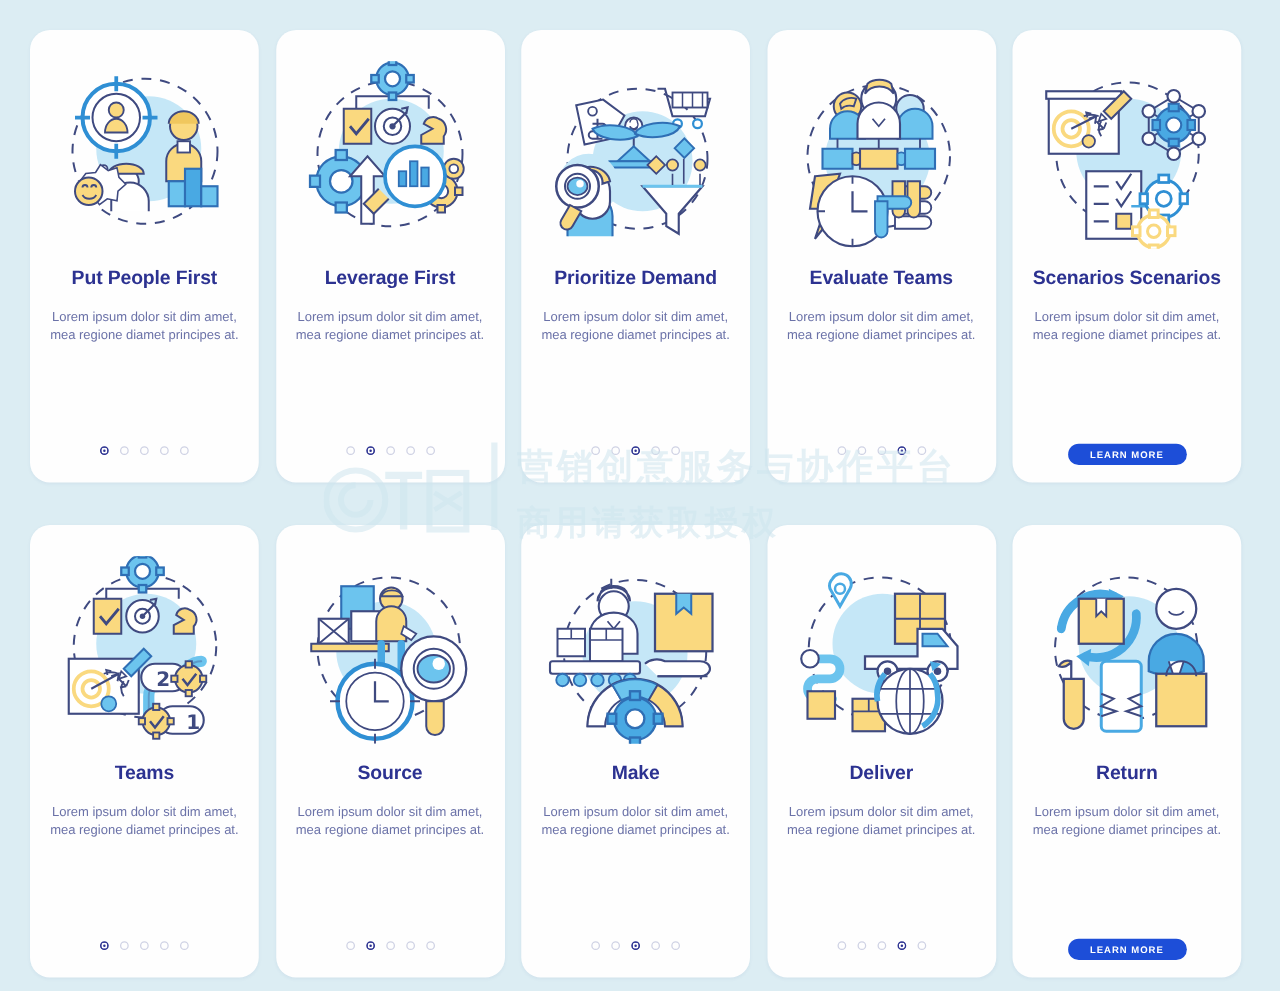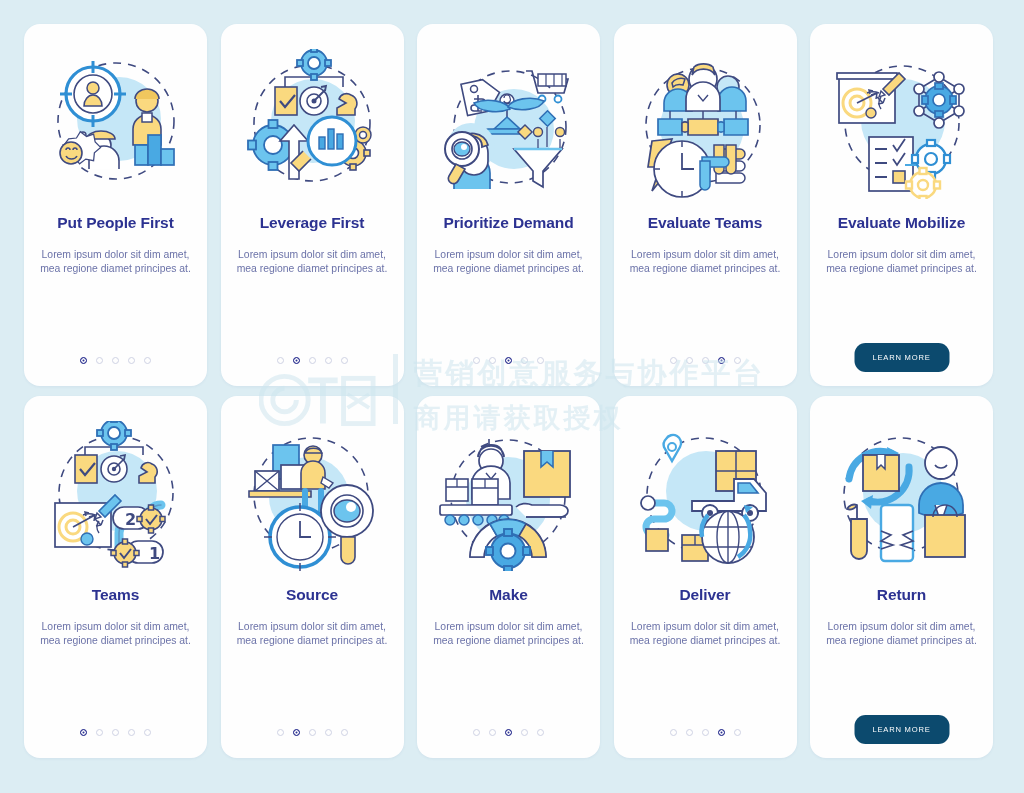--- a/index.html
+++ b/index.html
@@ -41,21 +41,21 @@
   }
   .wm-line.sub { font-size: 27px; }
 
   
   .grid {
     position: absolute;
     left: 24px; top: 24px;
     width: 976px;
     display: flex;
     flex-direction: column;
-    row-gap: 10px;
+    row-gap: 34px;
     z-index: 2;
   }
   .row { display: flex; column-gap: 13.5px; }
 
   .card {
     position: relative;
     width: 183px;
     height: 362px;
     background: #fefefe;
     border-radius: 16px;
@@ -109,28 +109,28 @@
   .dot.active {
     border-color: #2c3291;
     background: #2c3291;
     box-shadow: inset 0 0 0 1.5px #ffffff;
   }
   .learn-btn {
     position: absolute;
     left: 50%;
     transform: translateX(-50%);
     bottom: 14px;
-    width: 95px; height: 29px;
+    width: 95px; height: 17px;
     border-radius: 11px;
-    background: #0c4a6e;
+    background: #1d4ed8;
     color: #ffffff;
     border: none;
     font-family: "Liberation Sans", sans-serif;
     font-size: 7.6px;
-    font-weight: 400;
+    font-weight: 700;
     letter-spacing: .8px;
     cursor: pointer;
     display: flex;
     align-items: center;
     justify-content: center;
   }
 </style>
 </head>
 <body>
 
@@ -415,21 +415,21 @@
               <circle r="5" fill="#fff" stroke="#fad97f" stroke-width="2.4"></circle>
               <g stroke="#fad97f" stroke-width="2.4" fill="#fff">
                 <rect x="-3.5" y="-17" width="7" height="6"></rect>
                   <rect x="-3.5" y="11" width="7" height="6"></rect>
                 <rect x="-17" y="-3.5" width="6" height="7"></rect>
                   <rect x="11" y="-3.5" width="6" height="7"></rect>
               </g>
             </g>
           </svg>
         </div>
-        <div class="card-title">Evaluate Mobilize</div>
+        <div class="card-title">Scenarios Scenarios</div>
         <div class="card-body">Lorem ipsum dolor sit dim amet, mea regione diamet principes at.</div>
         <button class="learn-btn">LEARN MORE</button>
       </div>
 
     </div>
 
     <div class="row">
 
       <div class="card">
         <div class="illus">

